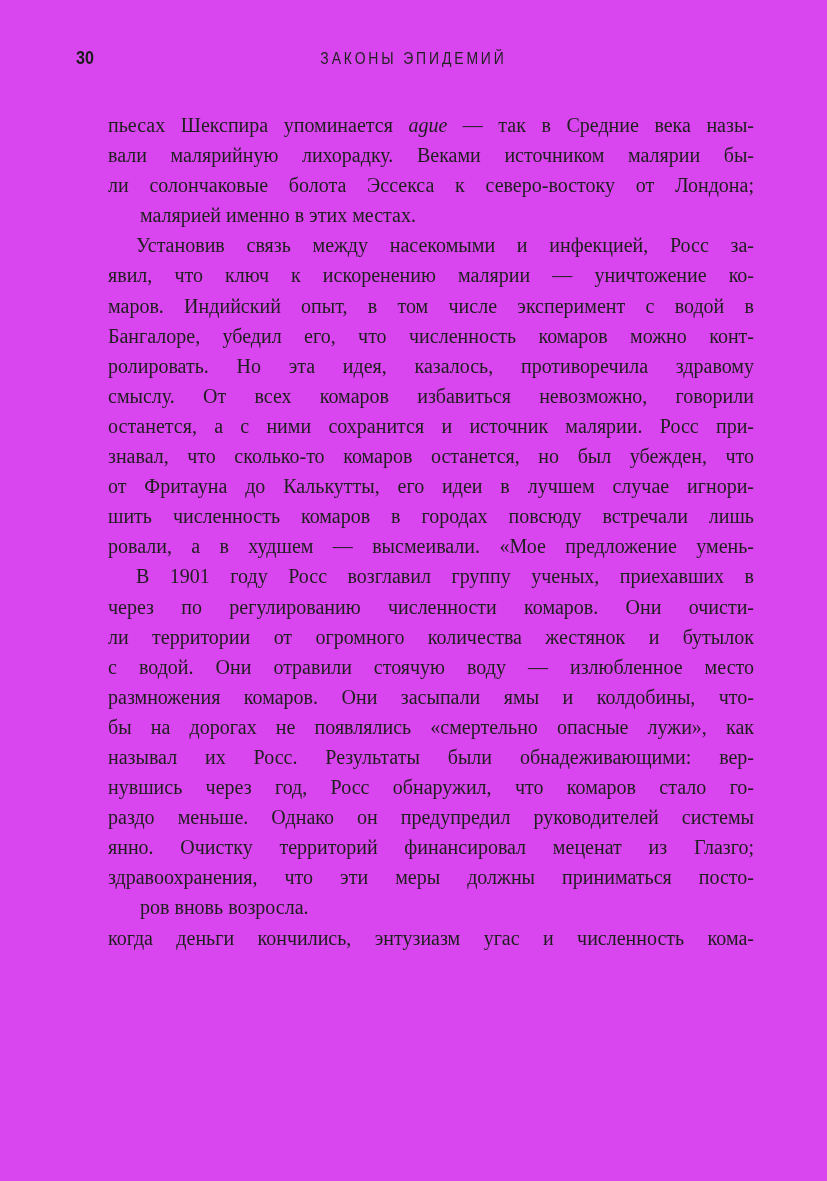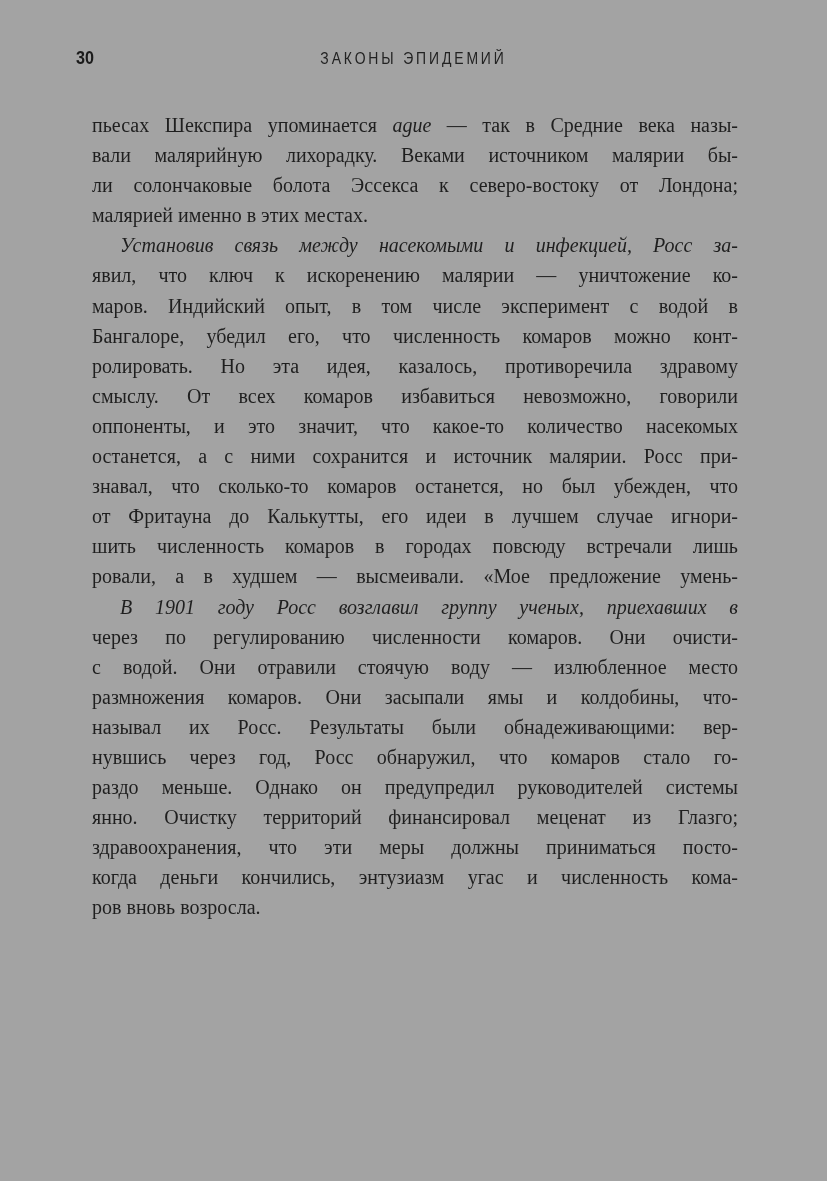--- a/index.html
+++ b/index.html
@@ -10,21 +10,21 @@
     width: 827px;
     height: 1181px;
     background: #ffffff;
     position: relative;
     overflow: hidden;
     font-family: "Liberation Serif", serif;
   }
   .page {
     position: absolute;
     inset: 0;
-    background: #a3a3a3;
+    background: #d946ef;
   }
   .page-number {
     position: absolute;
     left: 76px;
     top: 48px;
     font-family: "Liberation Sans", sans-serif;
     font-weight: 700;
     font-size: 19px;
     line-height: 19px;
     color: #1b1b1b;
@@ -41,39 +41,39 @@
     font-weight: 400;
     font-size: 17px;
     line-height: 17px;
     letter-spacing: 3.5px;
     color: #222222;
     transform: scaleX(0.82);
     transform-origin: center;
   }
   .text-block {
     position: absolute;
-    left: 92px;
+    left: 108px;
     top: 110px;
     width: 646px;
     color: #1f1f1f;
     font-size: 20px;
   }
   .line {
     height: 30.1px;
     line-height: 30.1px;
     text-align: justify;
     text-align-last: justify;
     overflow: hidden;
   }
   .line.last {
     text-align-last: left;
+    margin-left: 32px;
   }
   .line.indent {
     padding-left: 28px;
-    font-style: italic;
   }
   .line i {
     font-style: italic;
   }
 </style>
 </head>
 <body>
 
 <div class="page">
   <div class="page-number">30</div>
@@ -82,31 +82,32 @@
       <div class="line">пьесах Шекспира упоминается <i>ague</i> — так в Средние века назы-</div>
       <div class="line">вали малярийную лихорадку. Веками источником малярии бы-</div>
       <div class="line">ли солончаковые болота Эссекса к северо-востоку от Лондона;</div>
       <div class="line last">малярией именно в этих местах.</div>
       <div class="line indent">Установив связь между насекомыми и инфекцией, Росс за-</div>
       <div class="line">явил, что ключ к искоренению малярии — уничтожение ко-</div>
       <div class="line">маров. Индийский опыт, в том числе эксперимент с водой в</div>
       <div class="line">Бангалоре, убедил его, что численность комаров можно конт-</div>
       <div class="line">ролировать. Но эта идея, казалось, противоречила здравому</div>
       <div class="line">смыслу. От всех комаров избавиться невозможно, говорили</div>
-      <div class="line">оппоненты, и это значит, что какое-то количество насекомых</div>
       <div class="line">останется, а с ними сохранится и источник малярии. Росс при-</div>
       <div class="line">знавал, что сколько-то комаров останется, но был убежден, что</div>
       <div class="line">от Фритауна до Калькутты, его идеи в лучшем случае игнори-</div>
       <div class="line">шить численность комаров в городах повсюду встречали лишь</div>
       <div class="line">ровали, а в худшем — высмеивали. «Мое предложение умень-</div>
       <div class="line indent">В 1901 году Росс возглавил группу ученых, приехавших в</div>
       <div class="line">через по регулированию численности комаров. Они очисти-</div>
+      <div class="line">ли территории от огромного количества жестянок и бутылок</div>
       <div class="line">с водой. Они отравили стоячую воду — излюбленное место</div>
       <div class="line">размножения комаров. Они засыпали ямы и колдобины, что-</div>
+      <div class="line">бы на дорогах не появлялись «смертельно опасные лужи», как</div>
       <div class="line">называл их Росс. Результаты были обнадеживающими: вер-</div>
       <div class="line">нувшись через год, Росс обнаружил, что комаров стало го-</div>
       <div class="line">раздо меньше. Однако он предупредил руководителей системы</div>
       <div class="line">янно. Очистку территорий финансировал меценат из Глазго;</div>
       <div class="line">здравоохранения, что эти меры должны приниматься посто-</div>
+      <div class="line last">ров вновь возросла.</div>
       <div class="line">когда деньги кончились, энтузиазм угас и численность кома-</div>
-      <div class="line last">ров вновь возросла.</div>
     </div>
 </div>
 
 </body></html>

